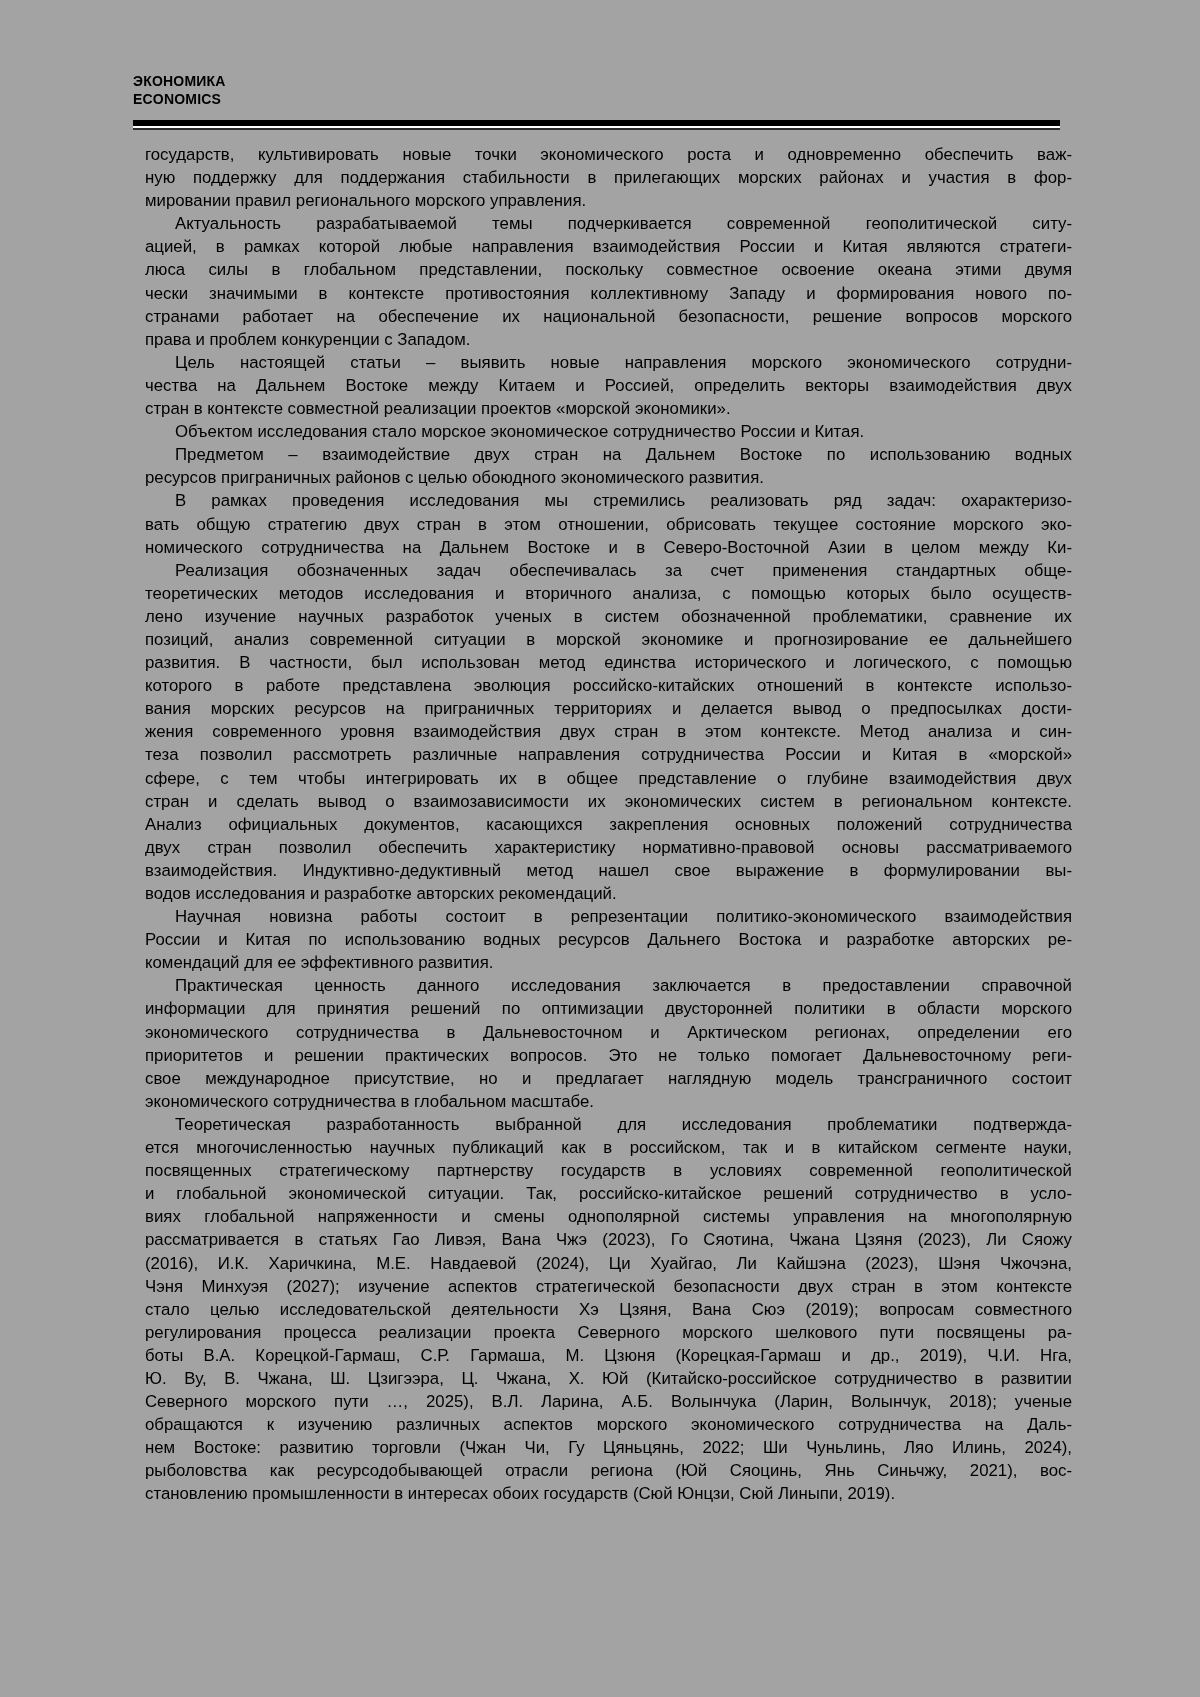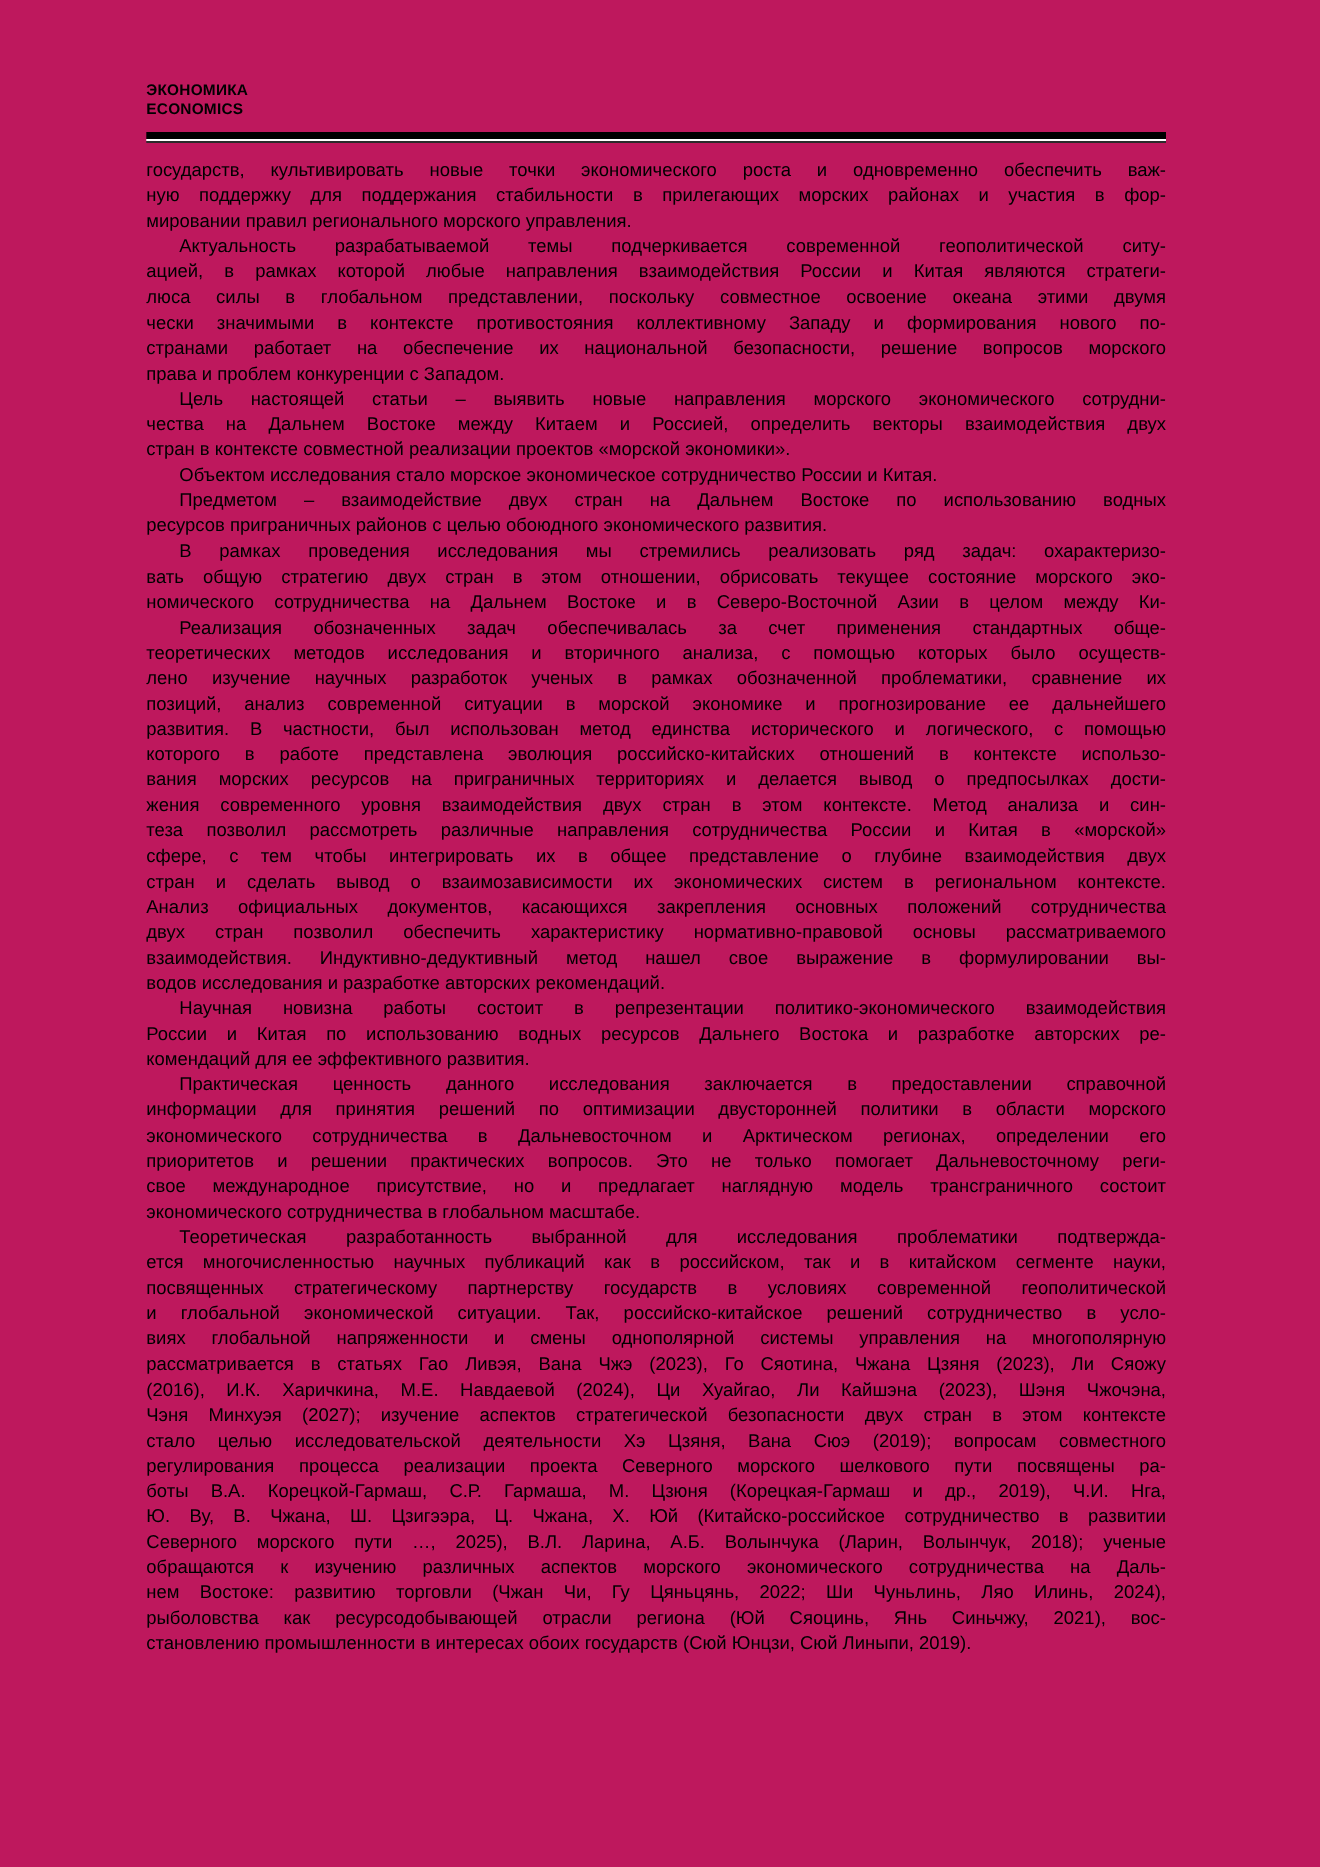--- a/index.html
+++ b/index.html
@@ -6,21 +6,21 @@
   body {
     width: 1200px; height: 1697px;
     background: #ffffff;
     font-family: "Liberation Sans", sans-serif;
     color: #000000;
     overflow: hidden;
   }
   .page {
     position: relative;
     width: 1200px; height: 1697px;
-    background: #be185d;
+    background: #a3a3a3;
   }
   .content-col {
     position: absolute;
     left: 133px;
     width: 927px;
   }
   .running-head {
     top: 72px;
     font-size: 14px;
     font-weight: bold;
@@ -55,42 +55,42 @@
 
 <div class="page">
 
   <div class="content-col running-head" style="position:absolute;">
     <div>ЭКОНОМИКА</div>
     <div>ECONOMICS</div>
   </div>
 
   <div class="content-col rule-assembly" style="position:absolute;"></div>
 
-  <div class="content-col article-body" style="position:absolute;">
+  <div class="content-col article-body" style="position:absolute;margin-left:12px;">
       <div class="pl">государств, культивировать новые точки экономического роста и одновременно обеспечить важ-</div>
       <div class="pl">ную поддержку для поддержания стабильности в прилегающих морских районах и участия в фор-</div>
       <div class="pl last">мировании правил регионального морского управления.</div>
       <div class="pl first">Актуальность разрабатываемой темы подчеркивается современной геополитической ситу-</div>
       <div class="pl">ацией, в рамках которой любые направления взаимодействия России и Китая являются стратеги-</div>
       <div class="pl">люса силы в глобальном представлении, поскольку совместное освоение океана этими двумя</div>
       <div class="pl">чески значимыми в контексте противостояния коллективному Западу и формирования нового по-</div>
       <div class="pl">странами работает на обеспечение их национальной безопасности, решение вопросов морского</div>
       <div class="pl last">права и проблем конкуренции с Западом.</div>
       <div class="pl first">Цель настоящей статьи – выявить новые направления морского экономического сотрудни-</div>
       <div class="pl">чества на Дальнем Востоке между Китаем и Россией, определить векторы взаимодействия двух</div>
       <div class="pl last">стран в контексте совместной реализации проектов «морской экономики».</div>
       <div class="pl first last">Объектом исследования стало морское экономическое сотрудничество России и Китая.</div>
       <div class="pl first">Предметом – взаимодействие двух стран на Дальнем Востоке по использованию водных</div>
       <div class="pl last">ресурсов приграничных районов с целью обоюдного экономического развития.</div>
       <div class="pl first">В рамках проведения исследования мы стремились реализовать ряд задач: охарактеризо-</div>
       <div class="pl">вать общую стратегию двух стран в этом отношении, обрисовать текущее состояние морского эко-</div>
       <div class="pl">номического сотрудничества на Дальнем Востоке и в Северо-Восточной Азии в целом между Ки-</div>
       <div class="pl first">Реализация обозначенных задач обеспечивалась за счет применения стандартных обще-</div>
       <div class="pl">теоретических методов исследования и вторичного анализа, с помощью которых было осуществ-</div>
-      <div class="pl">лено изучение научных разработок ученых в рамках обозначенной проблематики, сравнение их</div>
+      <div class="pl">лено изучение научных разработок ученых в систем обозначенной проблематики, сравнение их</div>
       <div class="pl">позиций, анализ современной ситуации в морской экономике и прогнозирование ее дальнейшего</div>
       <div class="pl">развития. В частности, был использован метод единства исторического и логического, с помощью</div>
       <div class="pl">которого в работе представлена эволюция российско-китайских отношений в контексте использо-</div>
       <div class="pl">вания морских ресурсов на приграничных территориях и делается вывод о предпосылках дости-</div>
       <div class="pl">жения современного уровня взаимодействия двух стран в этом контексте. Метод анализа и син-</div>
       <div class="pl">теза позволил рассмотреть различные направления сотрудничества России и Китая в «морской»</div>
       <div class="pl">сфере, с тем чтобы интегрировать их в общее представление о глубине взаимодействия двух</div>
       <div class="pl">стран и сделать вывод о взаимозависимости их экономических систем в региональном контексте.</div>
       <div class="pl">Анализ официальных документов, касающихся закрепления основных положений сотрудничества</div>
       <div class="pl">двух стран позволил обеспечить характеристику нормативно-правовой основы рассматриваемого</div>

